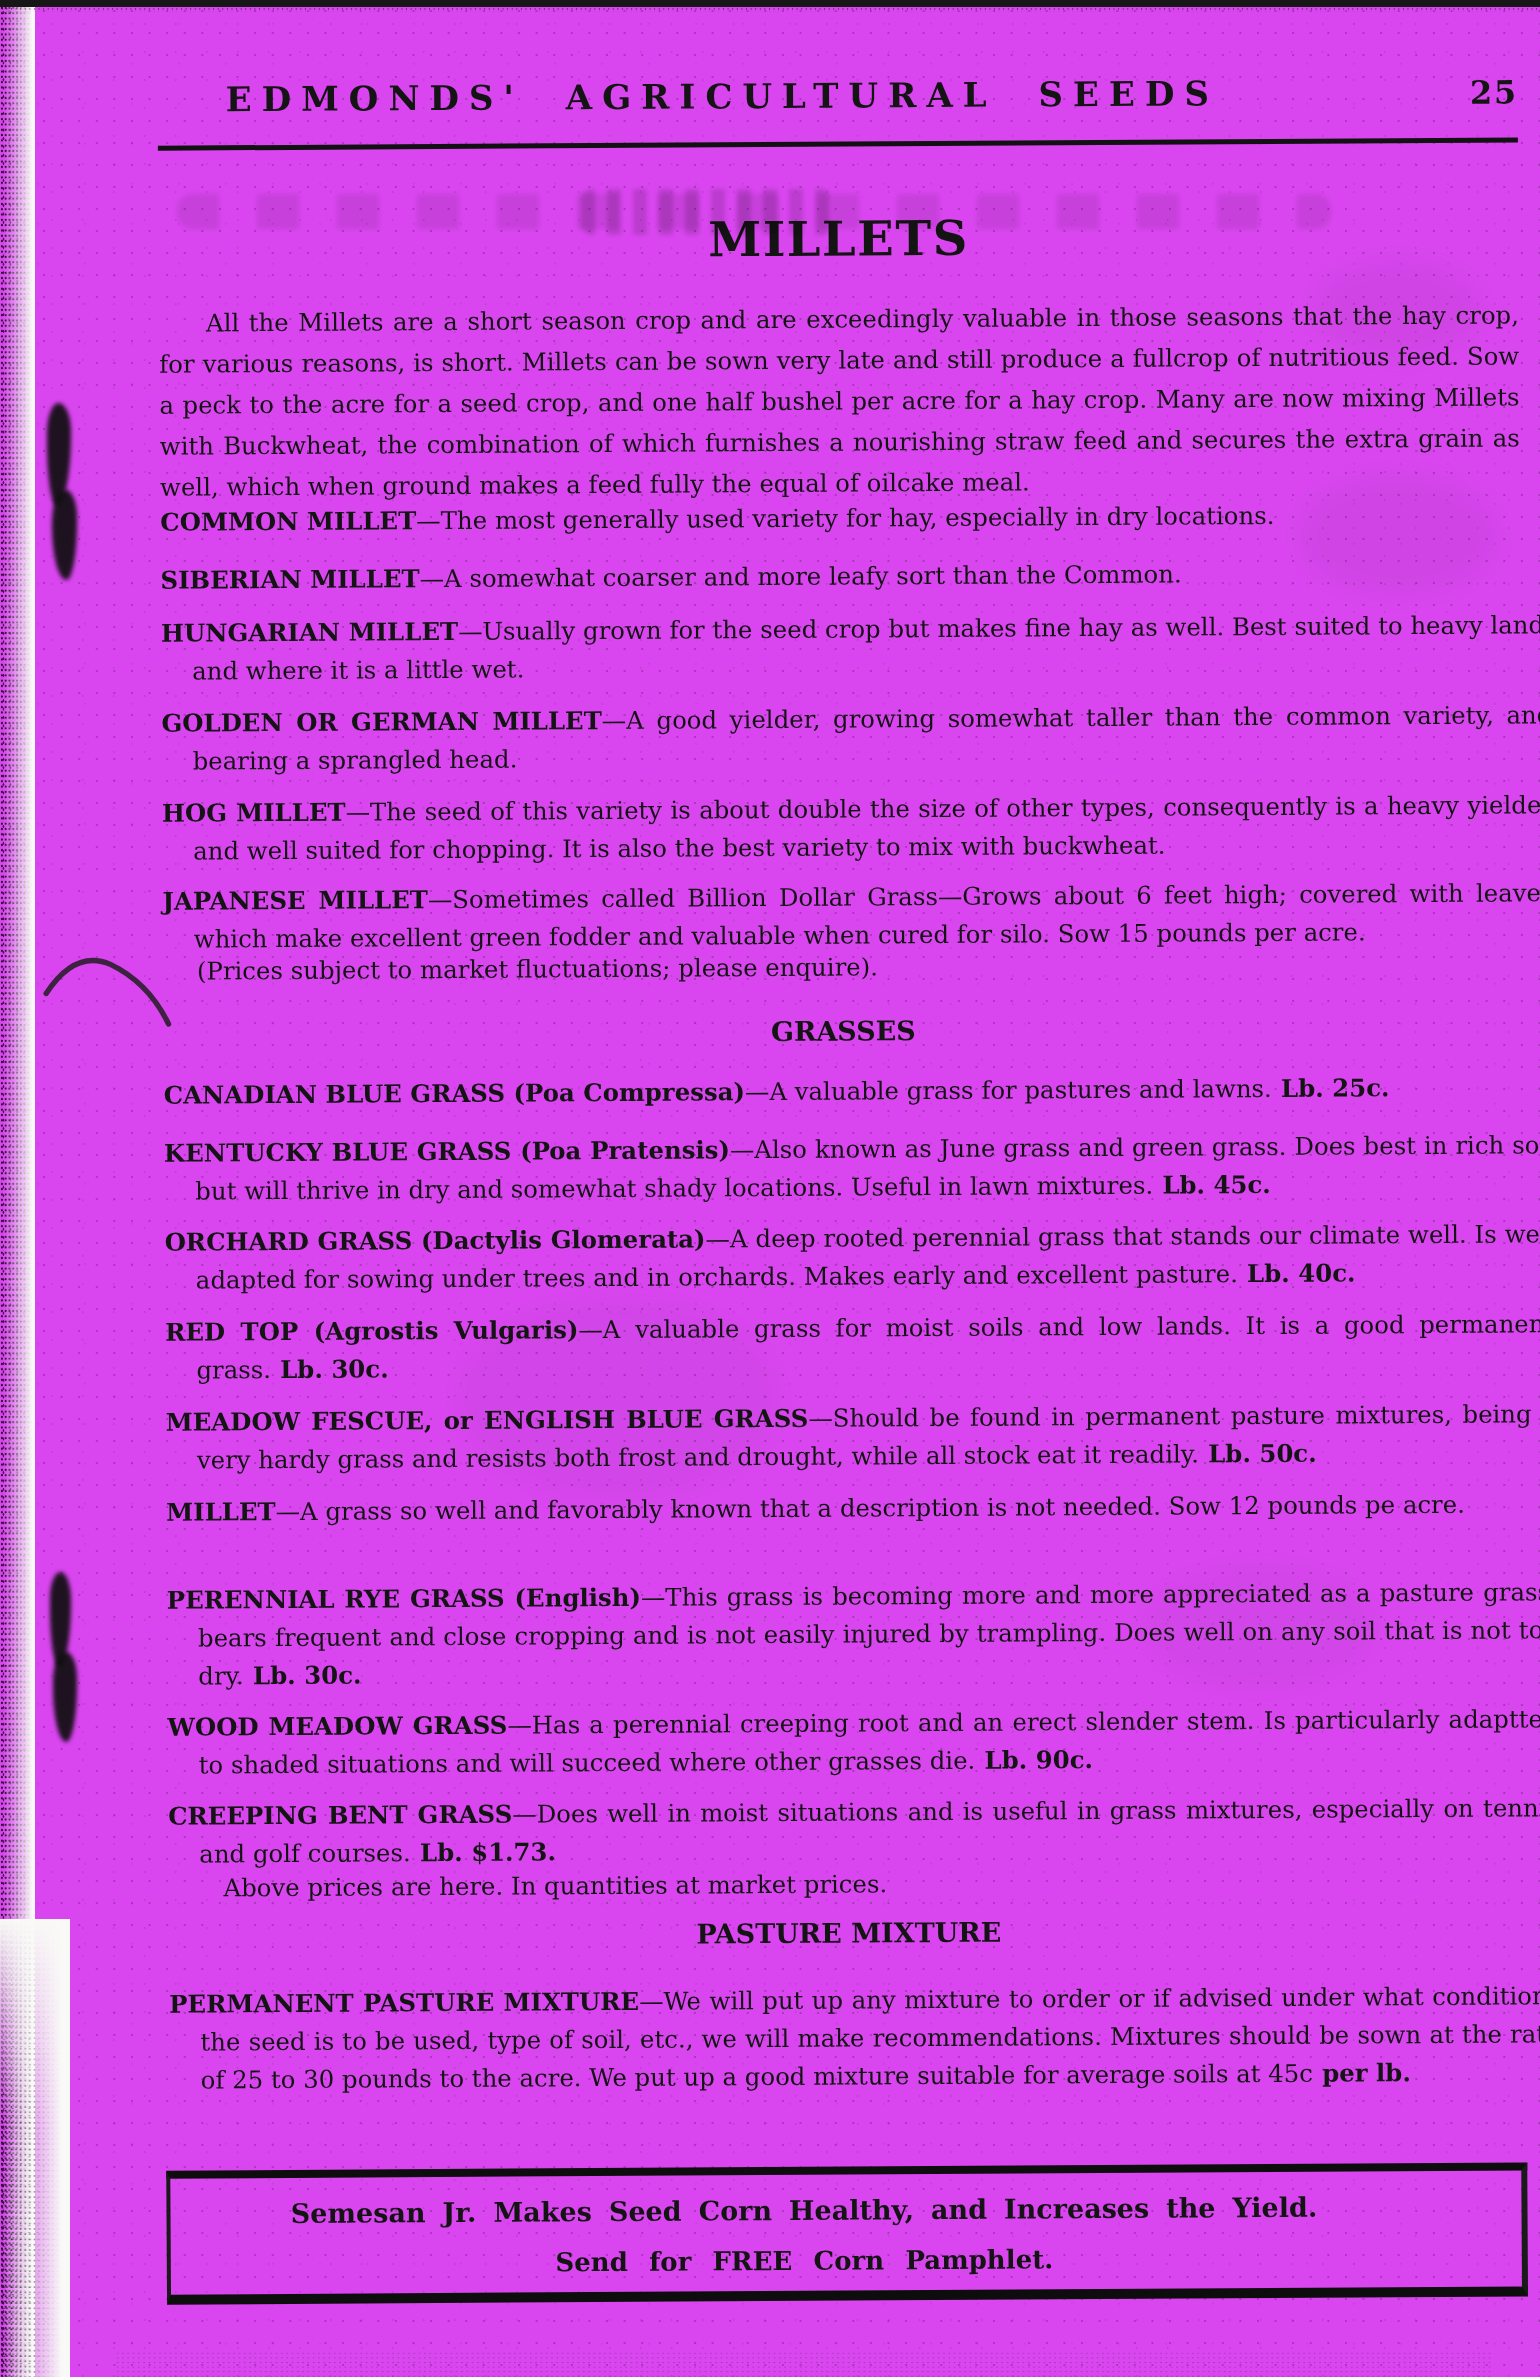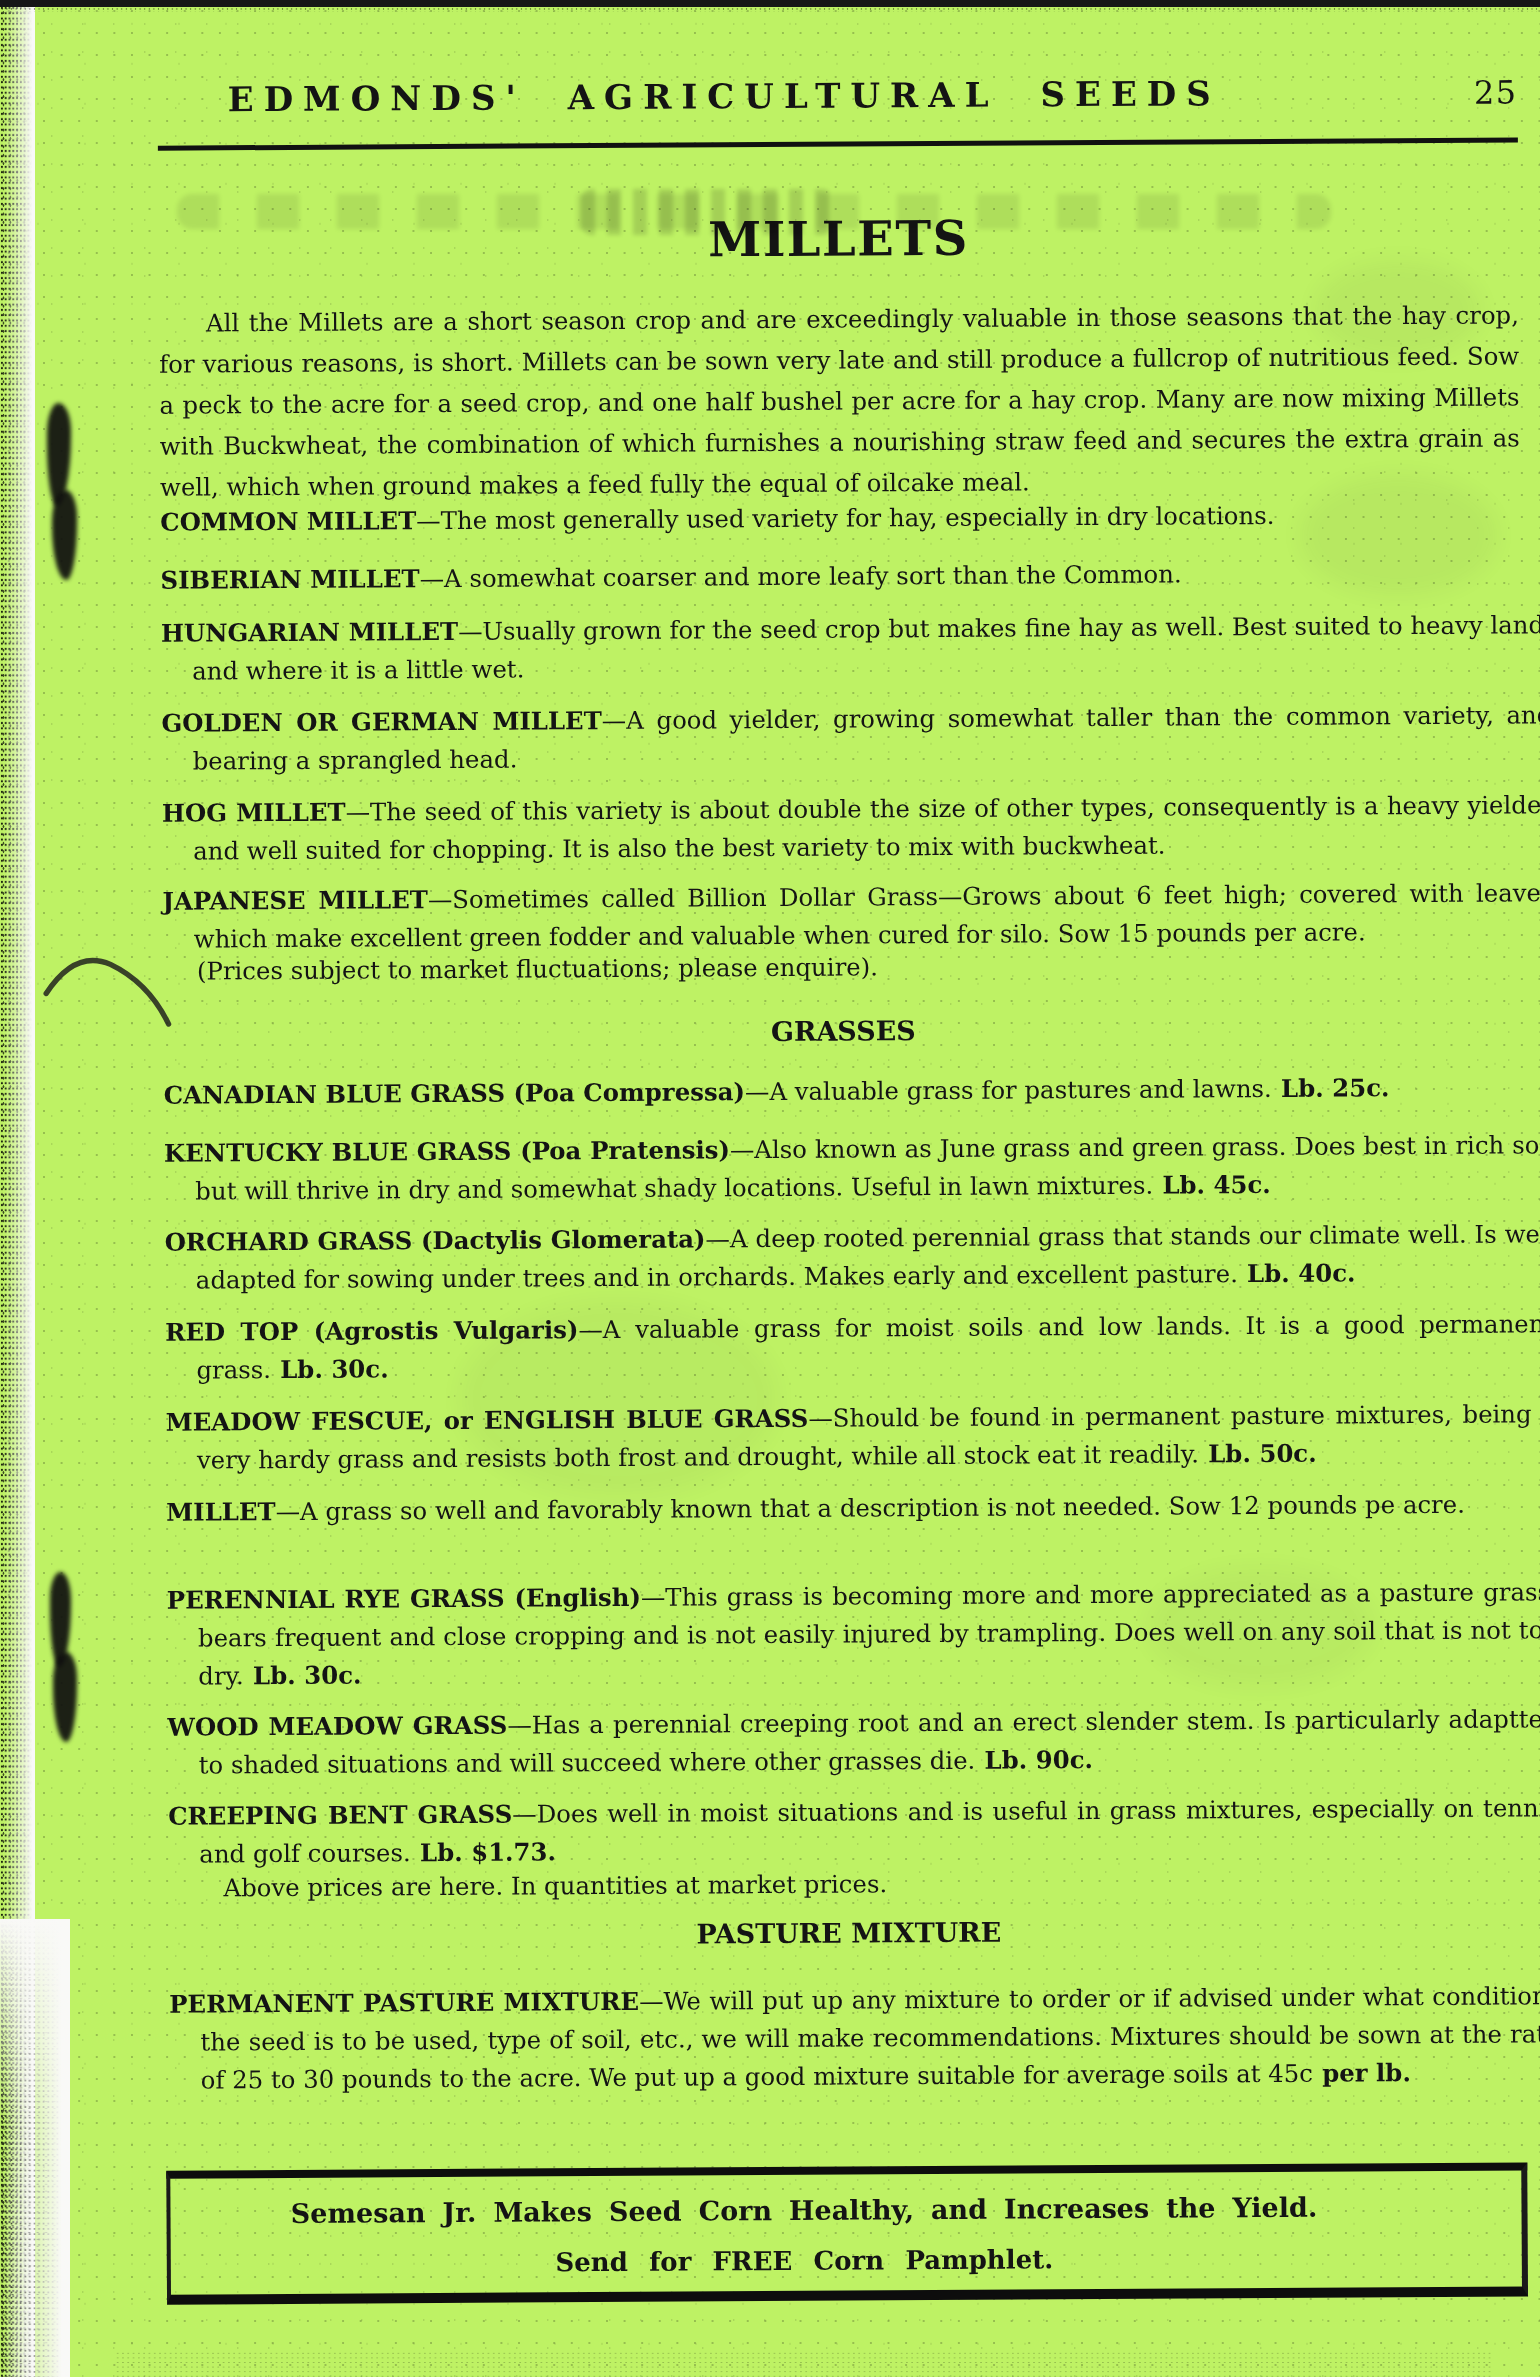--- a/index.html
+++ b/index.html
@@ -1,19 +1,19 @@
 <!DOCTYPE html>
 <html style="font-size:12.2px"><head>
 <meta charset="utf-8">
 <style>
   html,body{margin:0;padding:0;background:#e9e9e7;}
   .page{
     position:relative;
     width:1540px;height:2377px;
-    background:#bef264;
+    background:#d946ef;
     overflow:hidden;
     font-family:"DejaVu Serif","Liberation Serif",serif;
     color:#141414;
   }
   
   .noise{
     position:absolute;inset:0;pointer-events:none;
     background-image:
       radial-gradient(rgba(0,0,0,.55) 0.6px, transparent 0.8px),
       radial-gradient(rgba(0,0,0,.35) 0.6px, transparent 0.8px),
@@ -79,21 +79,21 @@
   .s3{left:458px;top:1299px;width:321px;height:199px;opacity:.04;}
   .s4{left:1146px;top:1566px;width:229px;height:122px;opacity:.04;}
   
   .skew{position:absolute;inset:0;transform:rotate(-.35deg);transform-origin:770px 1146px;}
   .abs{position:absolute;left:164px;width:1360px;}
   .page-header{top:76px;display:flex;align-items:flex-start;}
   .page-header .title{
     flex:1;text-align:center;padding-right:183px;
     font-weight:bold;font-size:34px;letter-spacing:10px;word-spacing:20px;
   }
-  .page-header .pagenum{font-weight:normal;font-size:32px;letter-spacing:1.5px;padding-top:1.5px;}
+  .page-header .pagenum{font-weight:bold;font-size:32px;letter-spacing:1.5px;padding-top:1.5px;}
   .rule{top:142px;height:5.3px;background:#111;}
   .h-main{top:211px;text-align:center;font-weight:bold;font-size:48px;letter-spacing:1.5px;margin:0;}
   .h-sec{text-align:center;font-weight:bold;font-size:27px;margin:0;}
   .body-text{font-size:24.4px;line-height:38px;text-align:justify;margin:0;}
   .intro{top:299px;line-height:41px;text-indent:47px;}
   .entry{padding-left:31px;text-indent:-31px;}
   .entry .nm{font-weight:bold;}
   .entry .pr{font-weight:bold;margin-left:9.2px;margin-top:40px;}
   .t-common{top:500px;}
   .t-siberian{top:558px;}

